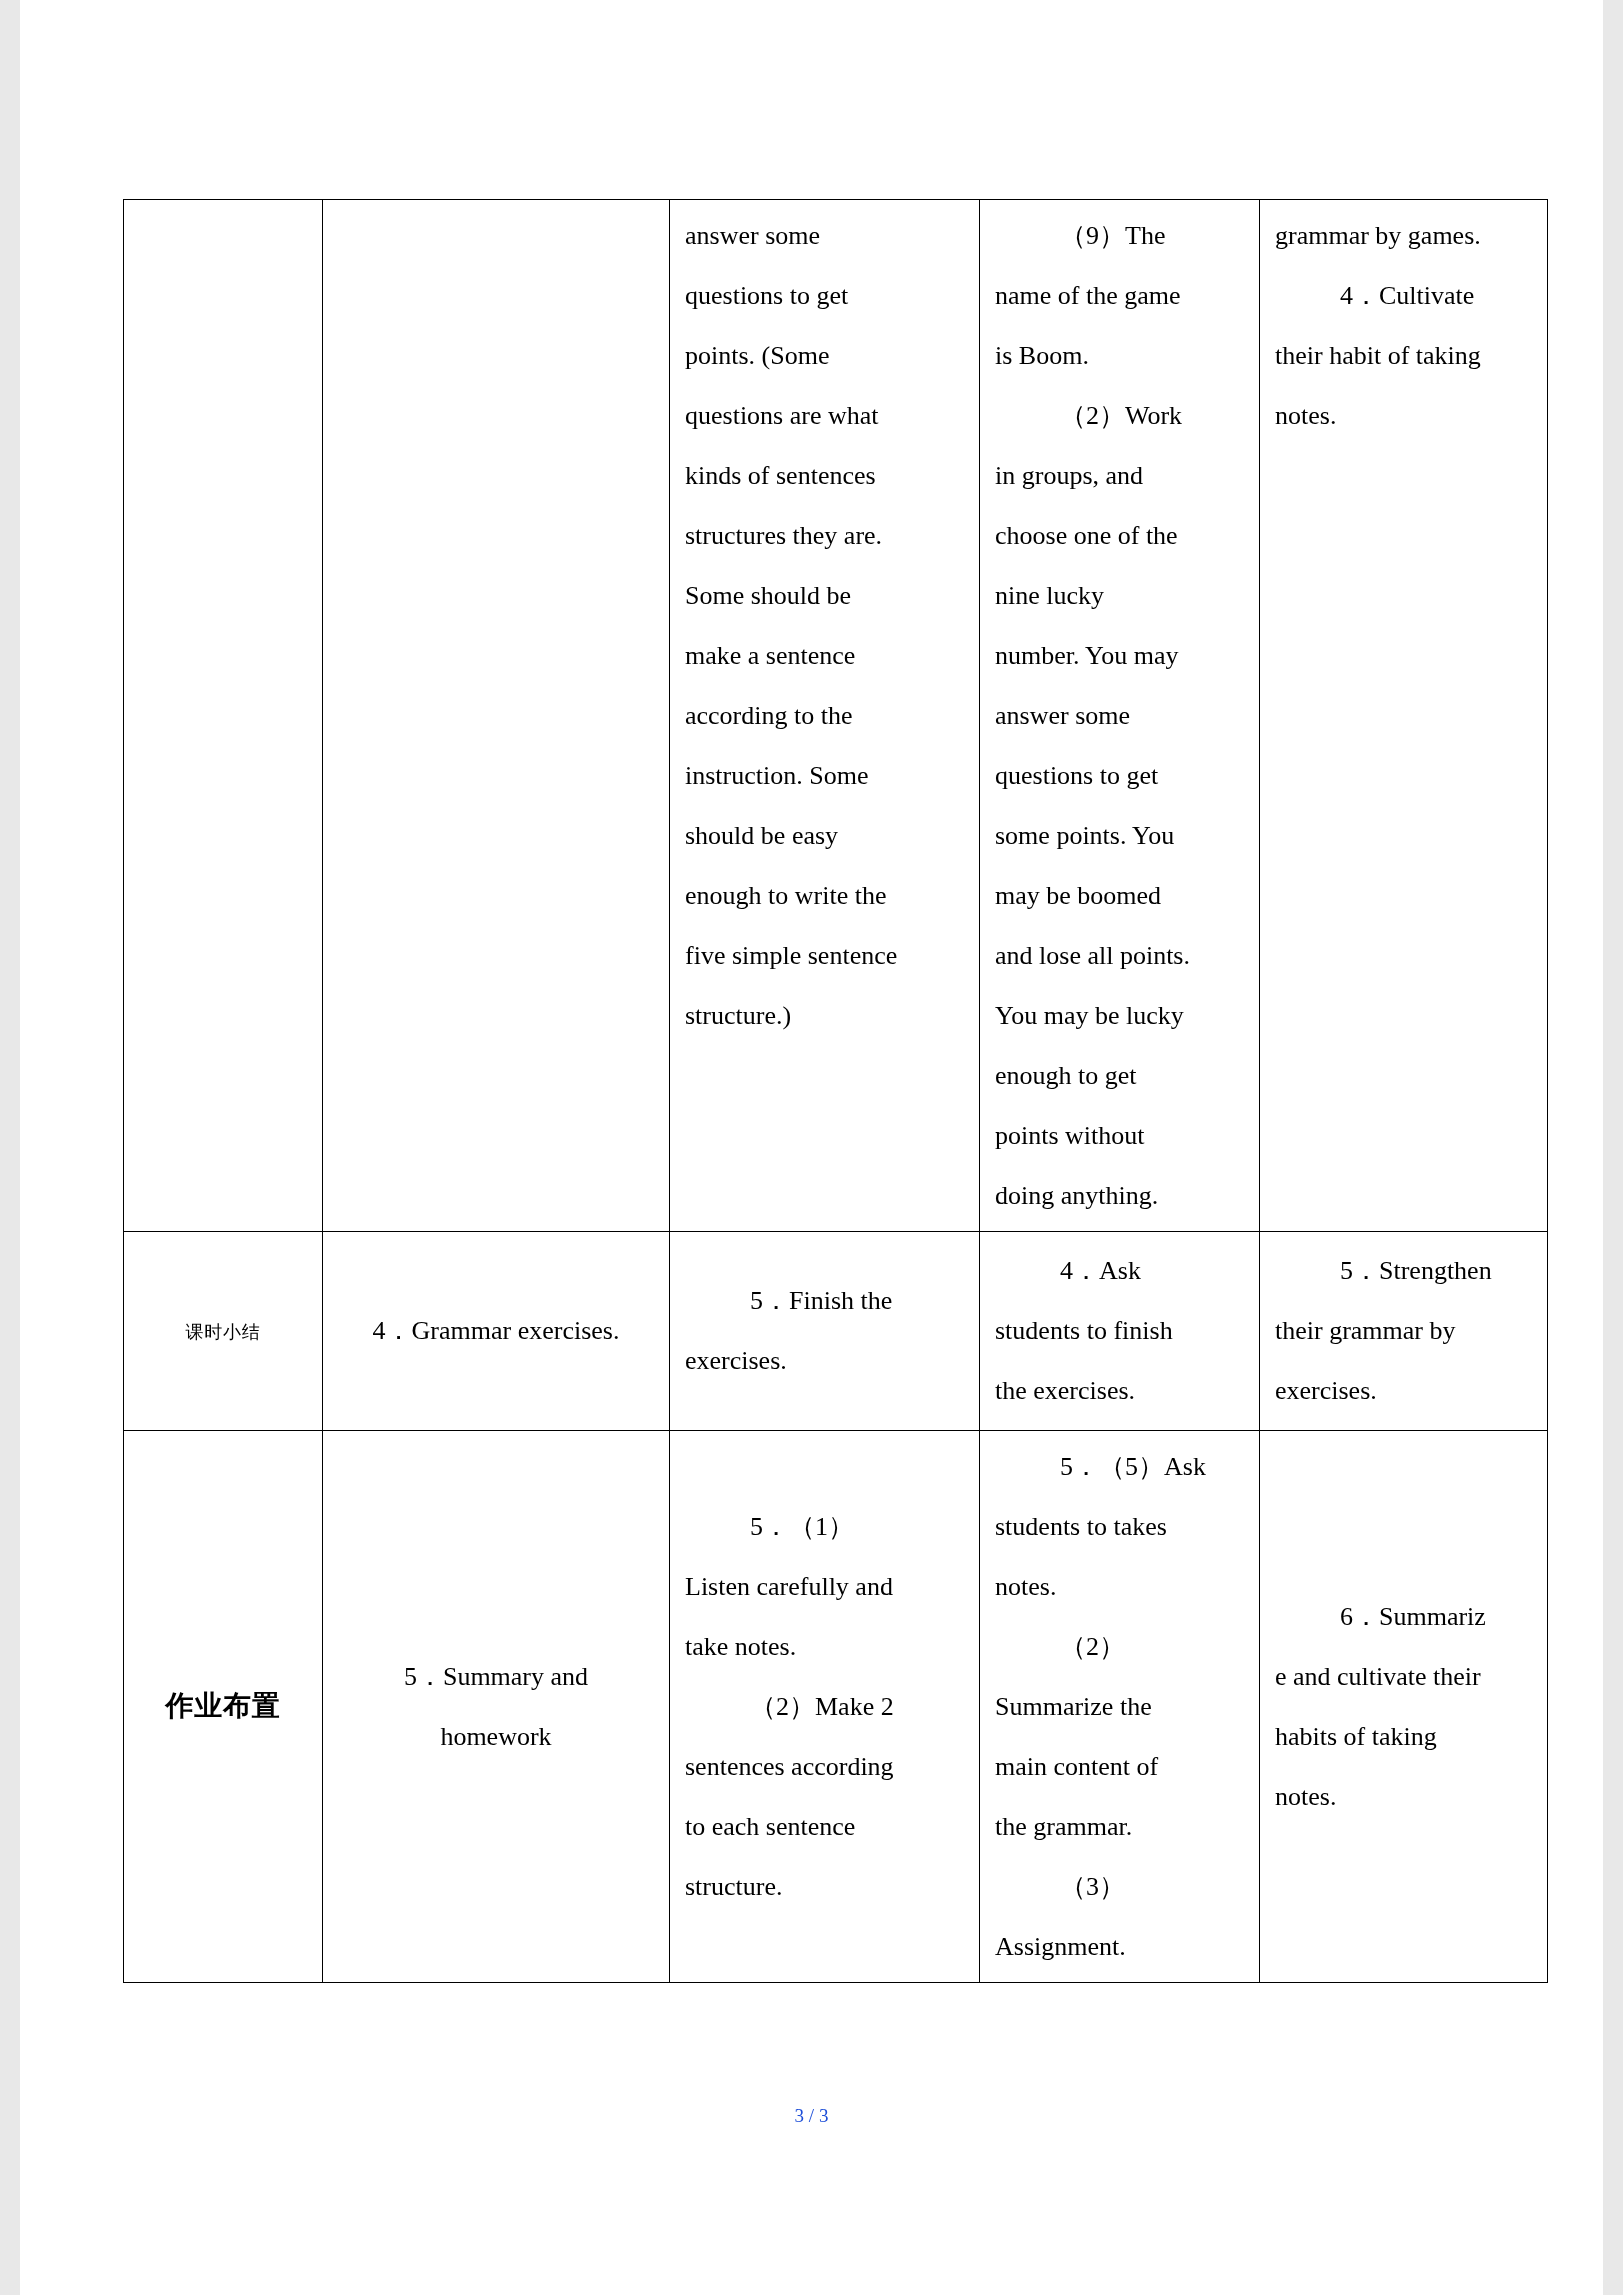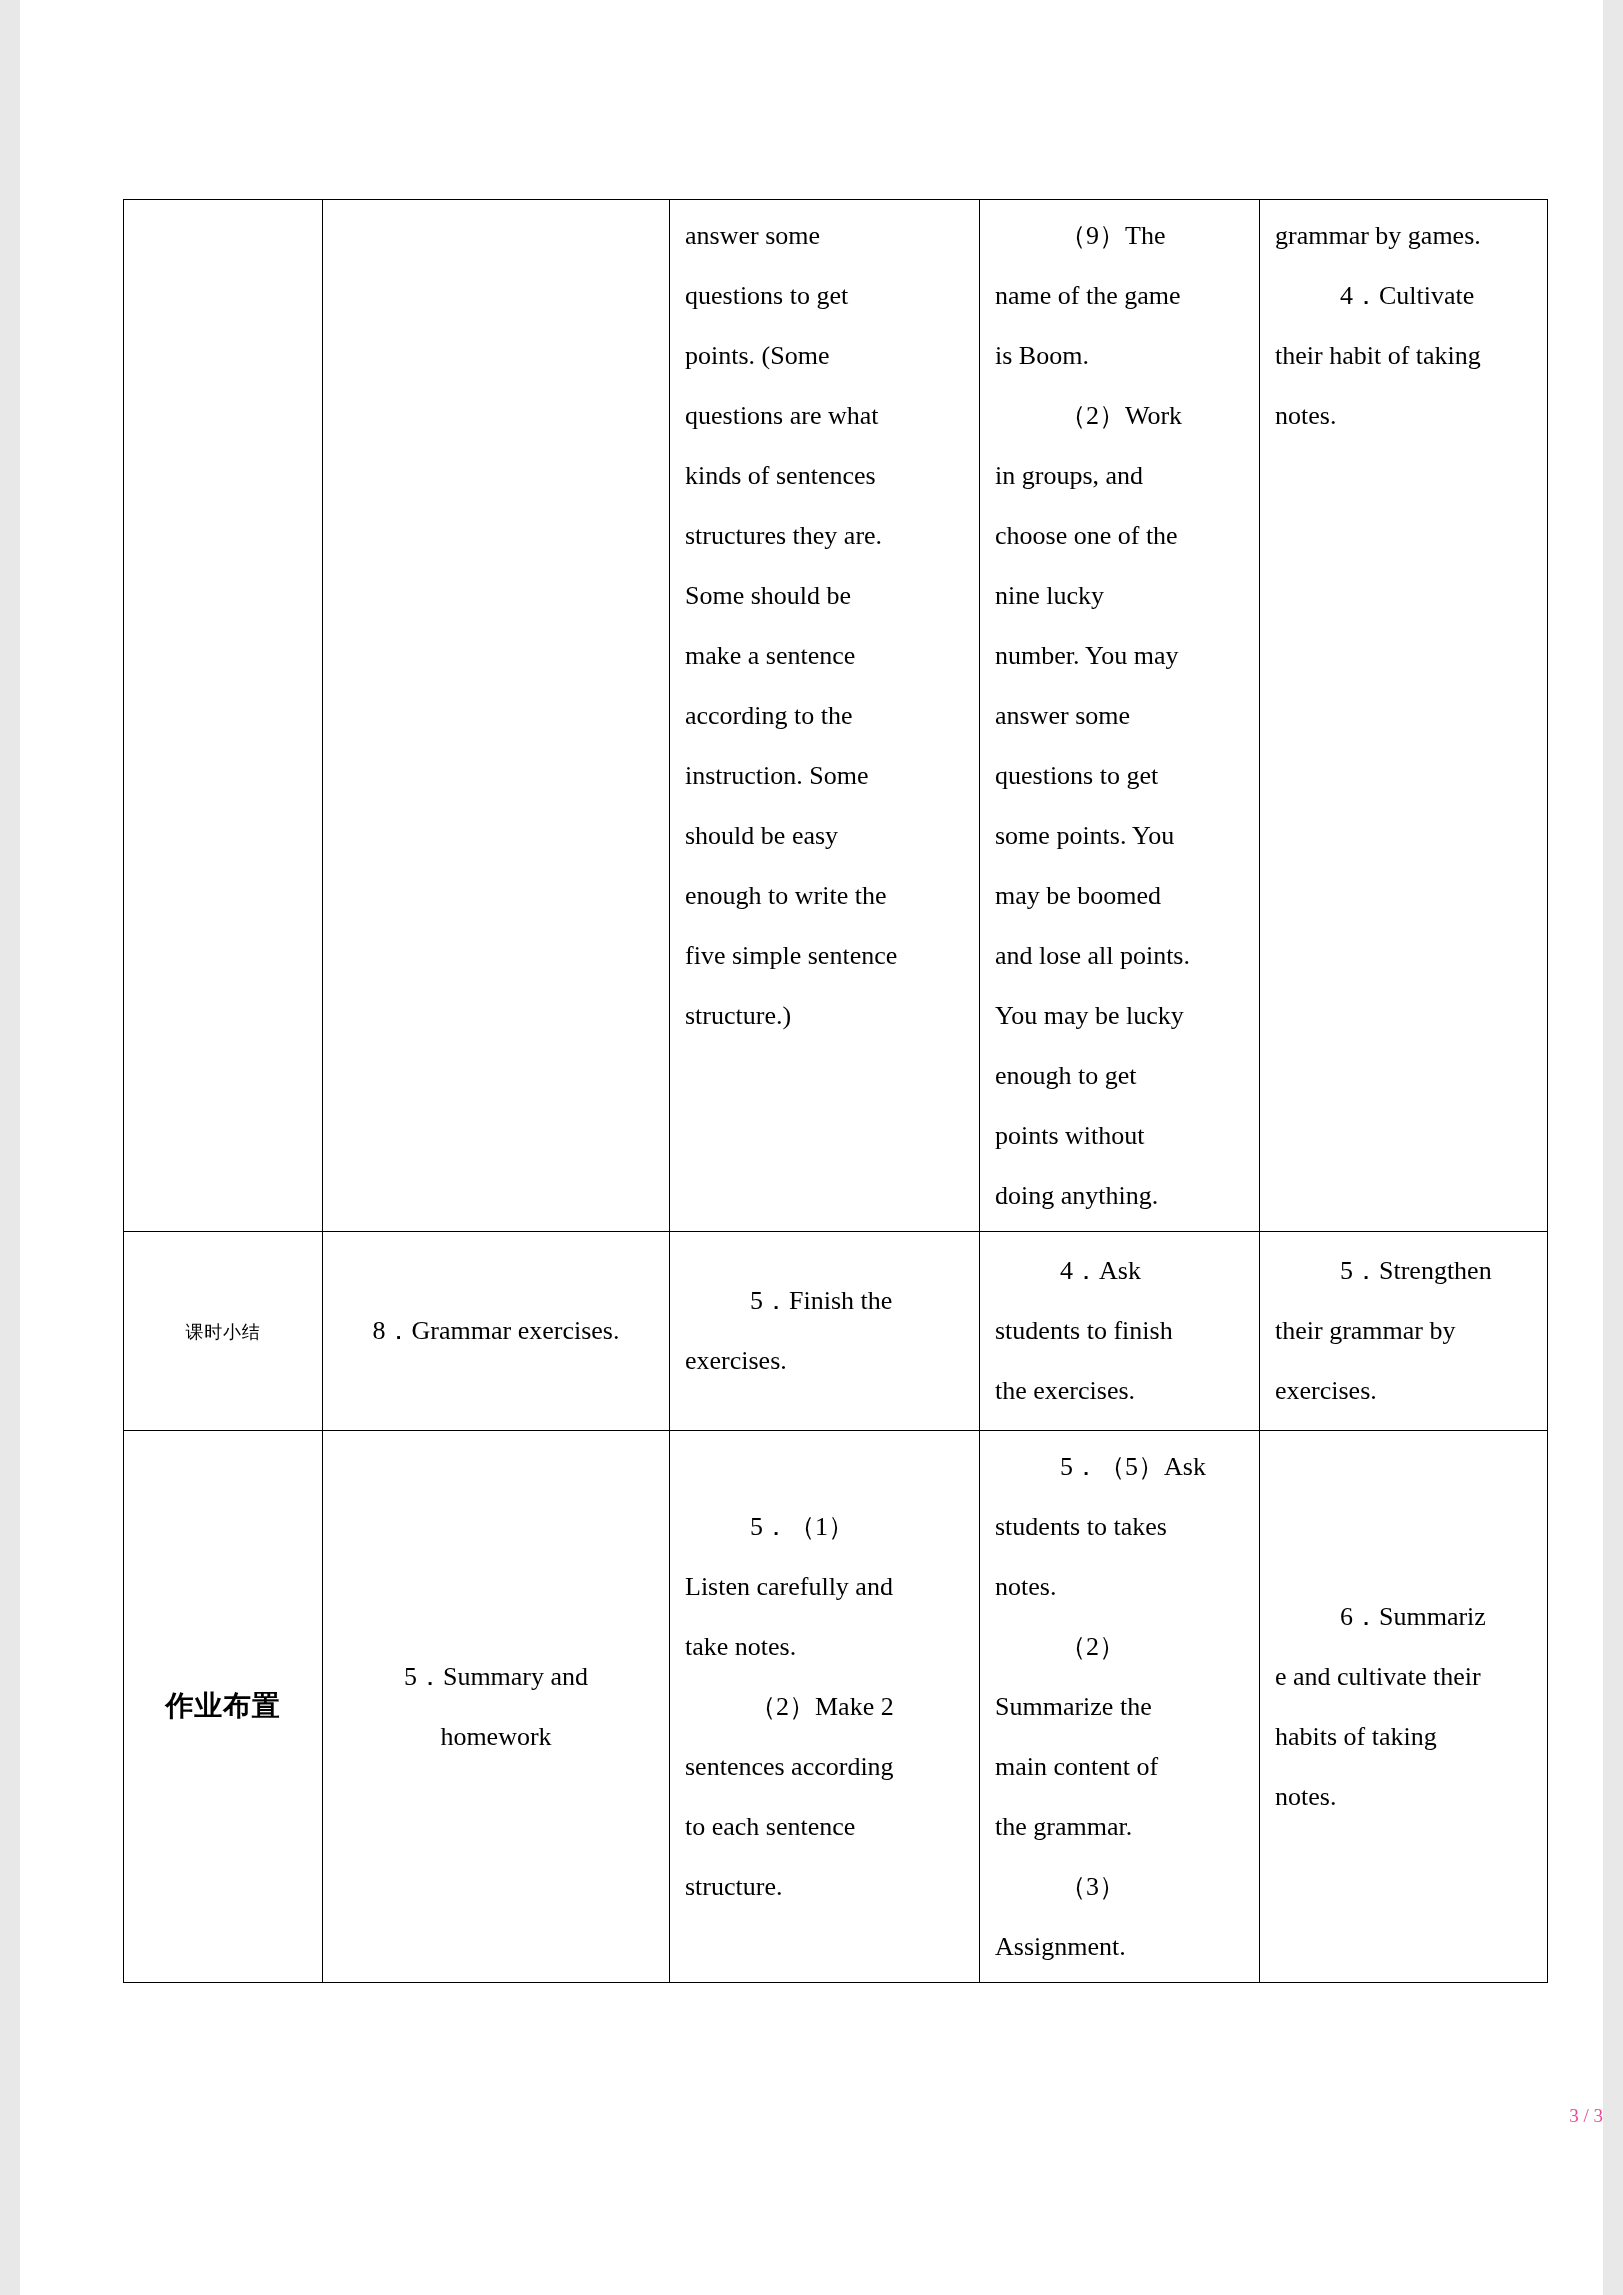--- a/index.html
+++ b/index.html
@@ -38,24 +38,24 @@
   p.para.ind { text-indent: 65px; }
   td.center-cell p.para { text-align: center; text-indent: 0; }
   td.label-cell { text-align: center; padding: 5.5px 4.1px; }
   .label-zh { font-size: 18px; letter-spacing: 0.7px; }
   .label-zh-big { font-size: 28px; font-weight: bold; letter-spacing: 0.7px; }
   .footer {
     position: absolute;
     top: 2105px;
     left: 0;
     width: 100%;
-    text-align: right;
+    text-align: center;
     font-size: 19px;
     font-family: "Liberation Serif", "DejaVu Serif", serif;
-    color: #ec4899;
+    color: #1d4ed8;
   }
 </style>
 </head>
 <body>
 
 <div class="page">
 
   <table class="lesson">
     <colgroup>
       <col style="width:199px">
@@ -110,21 +110,21 @@
 their habit of taking
 notes.</p>
         </td>
       </tr>
 
       <tr class="r1">
         <td class="label-cell">
           <span class="label-zh">课时小结</span>
         </td>
         <td class="center-cell">
-          <p class="para">8．Grammar exercises.</p>
+          <p class="para">4．Grammar exercises.</p>
         </td>
         <td>
           <p class="para ind">5．Finish the
 exercises.</p>
         </td>
         <td>
           <p class="para ind">4．Ask
 students to finish
 the exercises.</p>
         </td>

